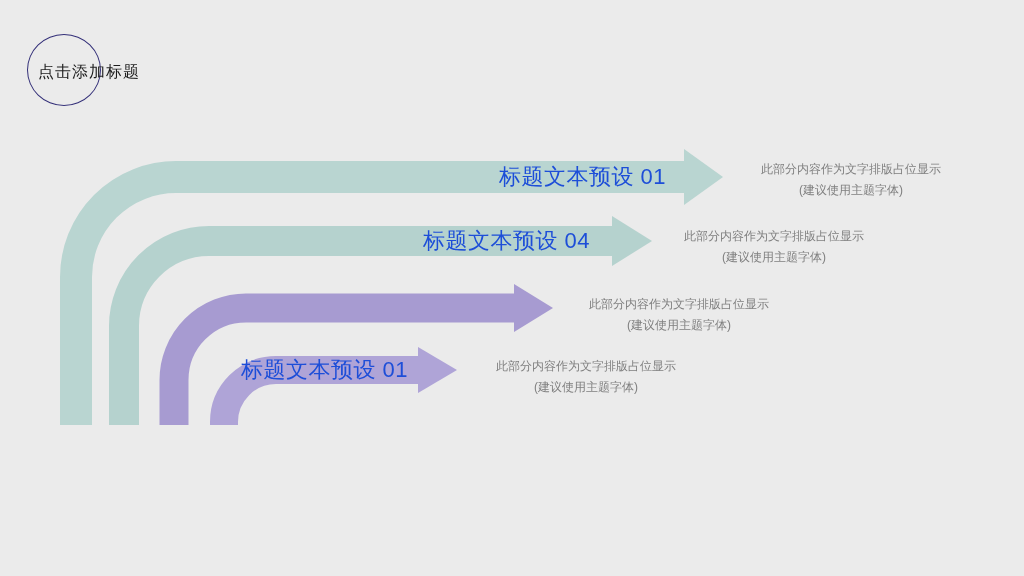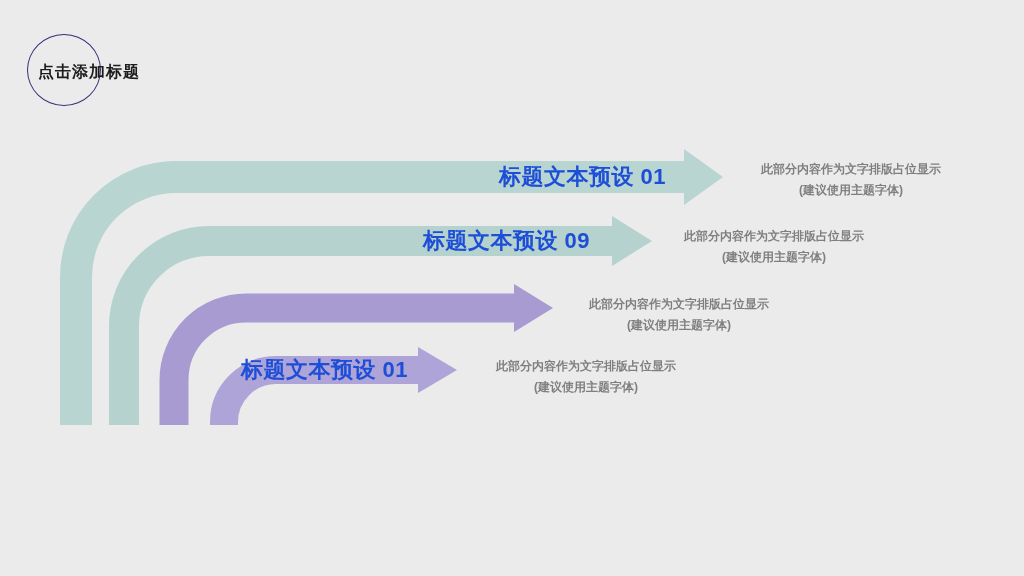--- a/index.html
+++ b/index.html
@@ -7,21 +7,20 @@
     padding: 0;
     background: #ebebeb;
   }
   .slide {
     position: relative;
     width: 1024px;
     height: 576px;
     background: #ebebeb;
     overflow: hidden;
     font-family: "Liberation Sans", sans-serif;
-    font-weight: bold;
   }
 
   
   .title-group {
     position: absolute;
     left: 0;
     top: 0;
   }
   .title-circle {
     position: absolute;
@@ -103,21 +102,21 @@
       <polygon points="514,284 514,332 553,308" fill="#a79bd1"></polygon>
     </g>
 
     <g>
       <path d="M224 425 V422 A52 52 0 0 1 276 370 H420" fill="none" stroke="#afa4d7" stroke-width="28"></path>
       <polygon points="418,347 418,393 457,370" fill="#afa4d7"></polygon>
     </g>
   </svg>
 
   <div class="arrow-label" style="right:358px; top:164px;">标题文本预设 01</div>
-  <div class="arrow-label" style="right:434px; top:228px;">标题文本预设 09</div>
+  <div class="arrow-label" style="right:434px; top:228px;">标题文本预设 04</div>
   <div class="arrow-label" style="right:616px; top:357px;">标题文本预设 01</div>
 
   <div class="desc" style="left:735px; top:159px;">
     <div>此部分内容作为文字排版占位显示</div>
     <div>(建议使用主题字体)</div>
   </div>
   <div class="desc" style="left:658px; top:226px;">
     <div>此部分内容作为文字排版占位显示</div>
     <div>(建议使用主题字体)</div>
   </div>

